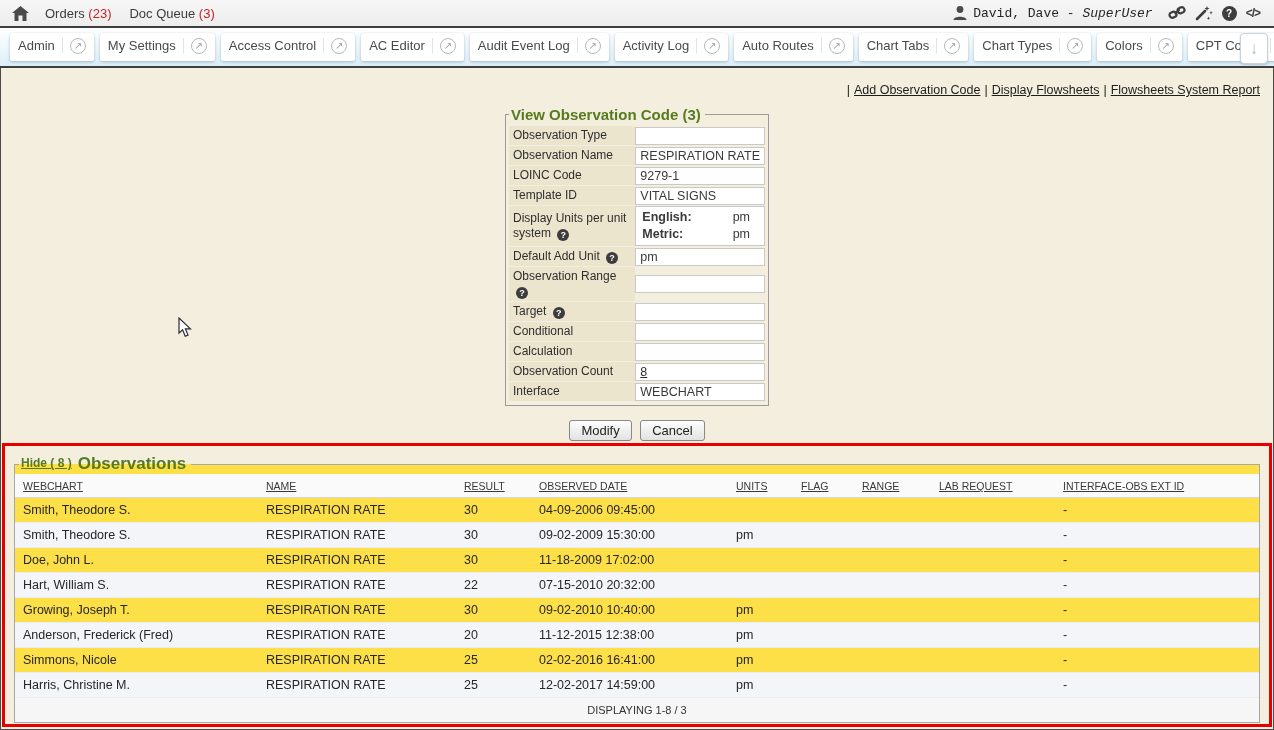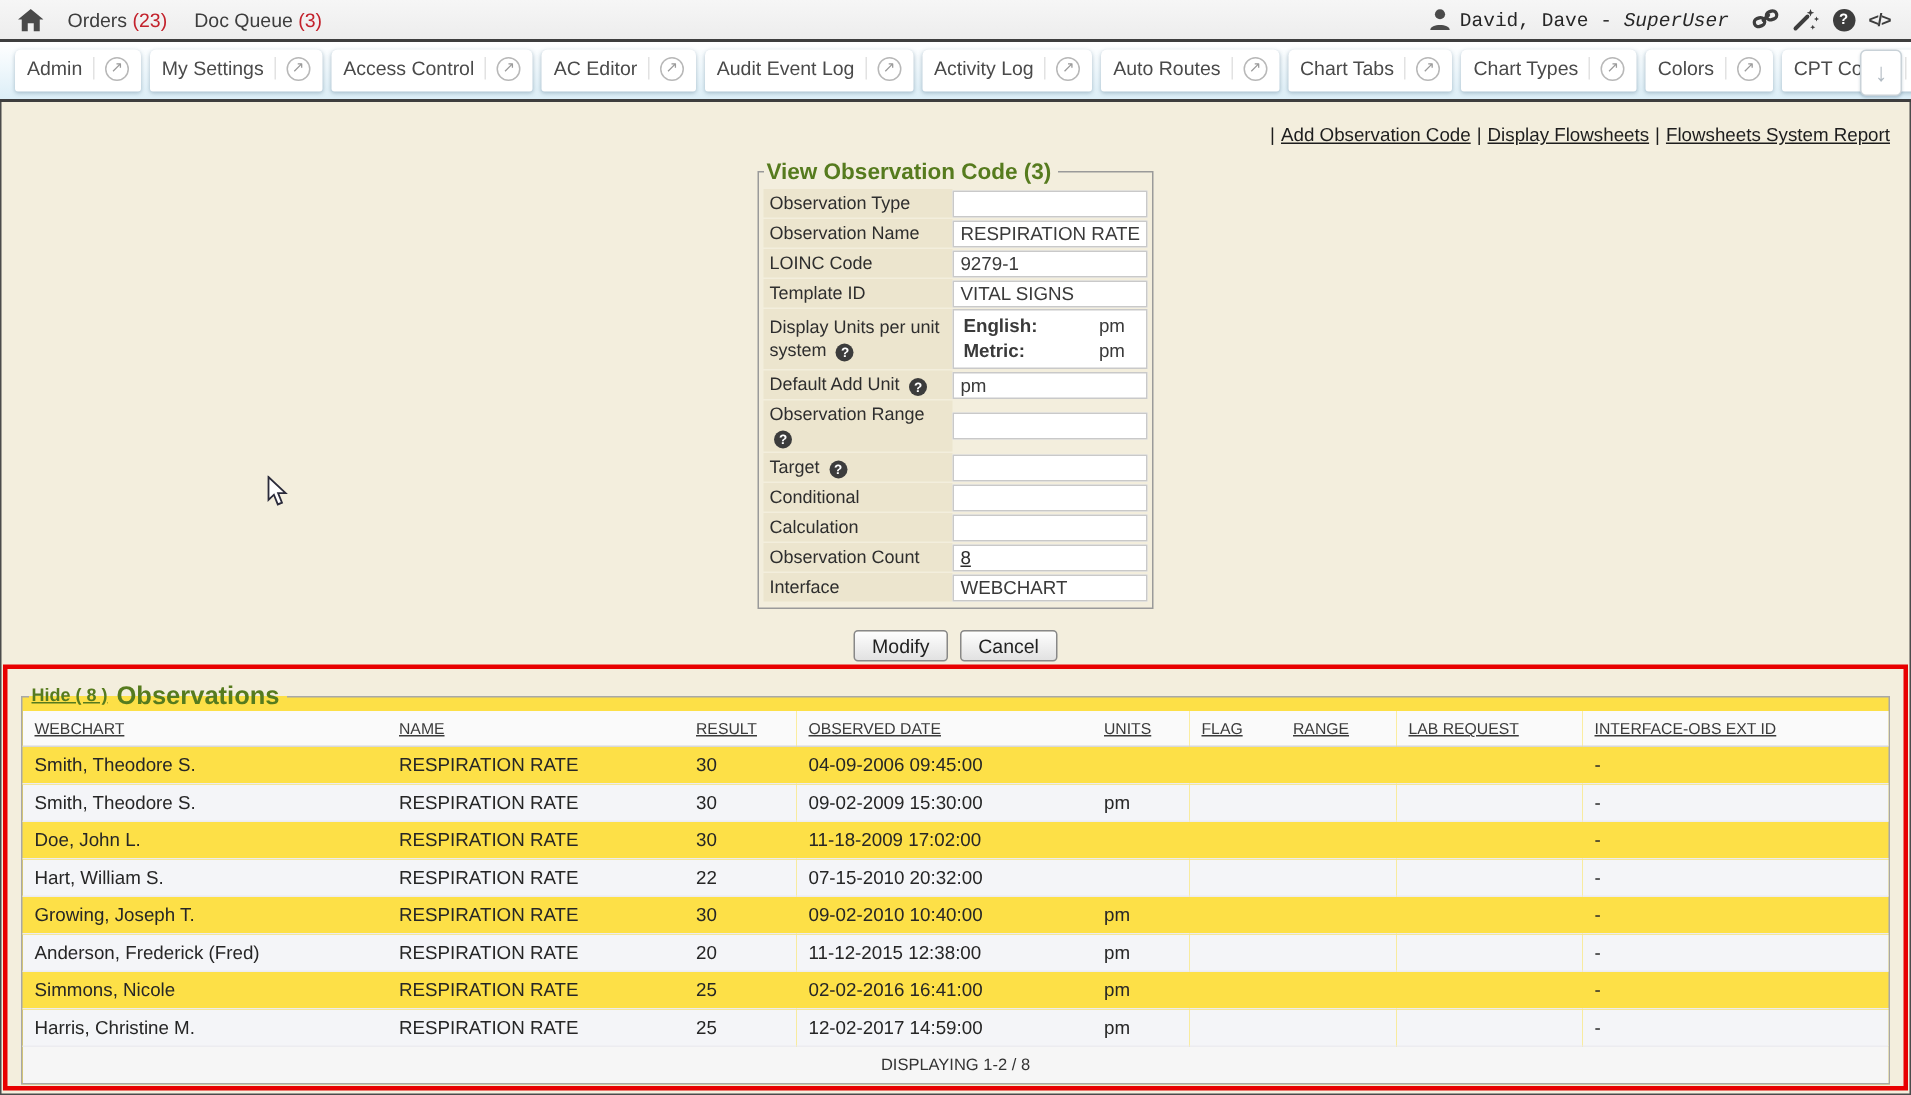--- a/index.html
+++ b/index.html
@@ -420,21 +420,21 @@
             <td>12-02-2017 14:59:00</td>
             <td>pm</td>
             <td></td>
             <td></td>
             <td></td>
             <td>-</td>
           </tr>
         </tbody>
       <tfoot>
           <tr>
-            <td colspan="9">DISPLAYING 1-2 / 8</td>
+            <td colspan="9">DISPLAYING 1-8 / 3</td>
           </tr>
         </tfoot>
     </table>
   </fieldset>
 </div>
 
 <svg class="mouse-cursor" width="15" height="21" viewBox="0 0 15 21">
   <path d="M1 1 L1 16.2 L4.6 12.8 L7.2 19.3 L10 18.1 L7.4 11.8 L12.4 11.8 Z" fill="#fff" stroke="#2b2b3b" stroke-width="1.2"></path>
 </svg>
 

